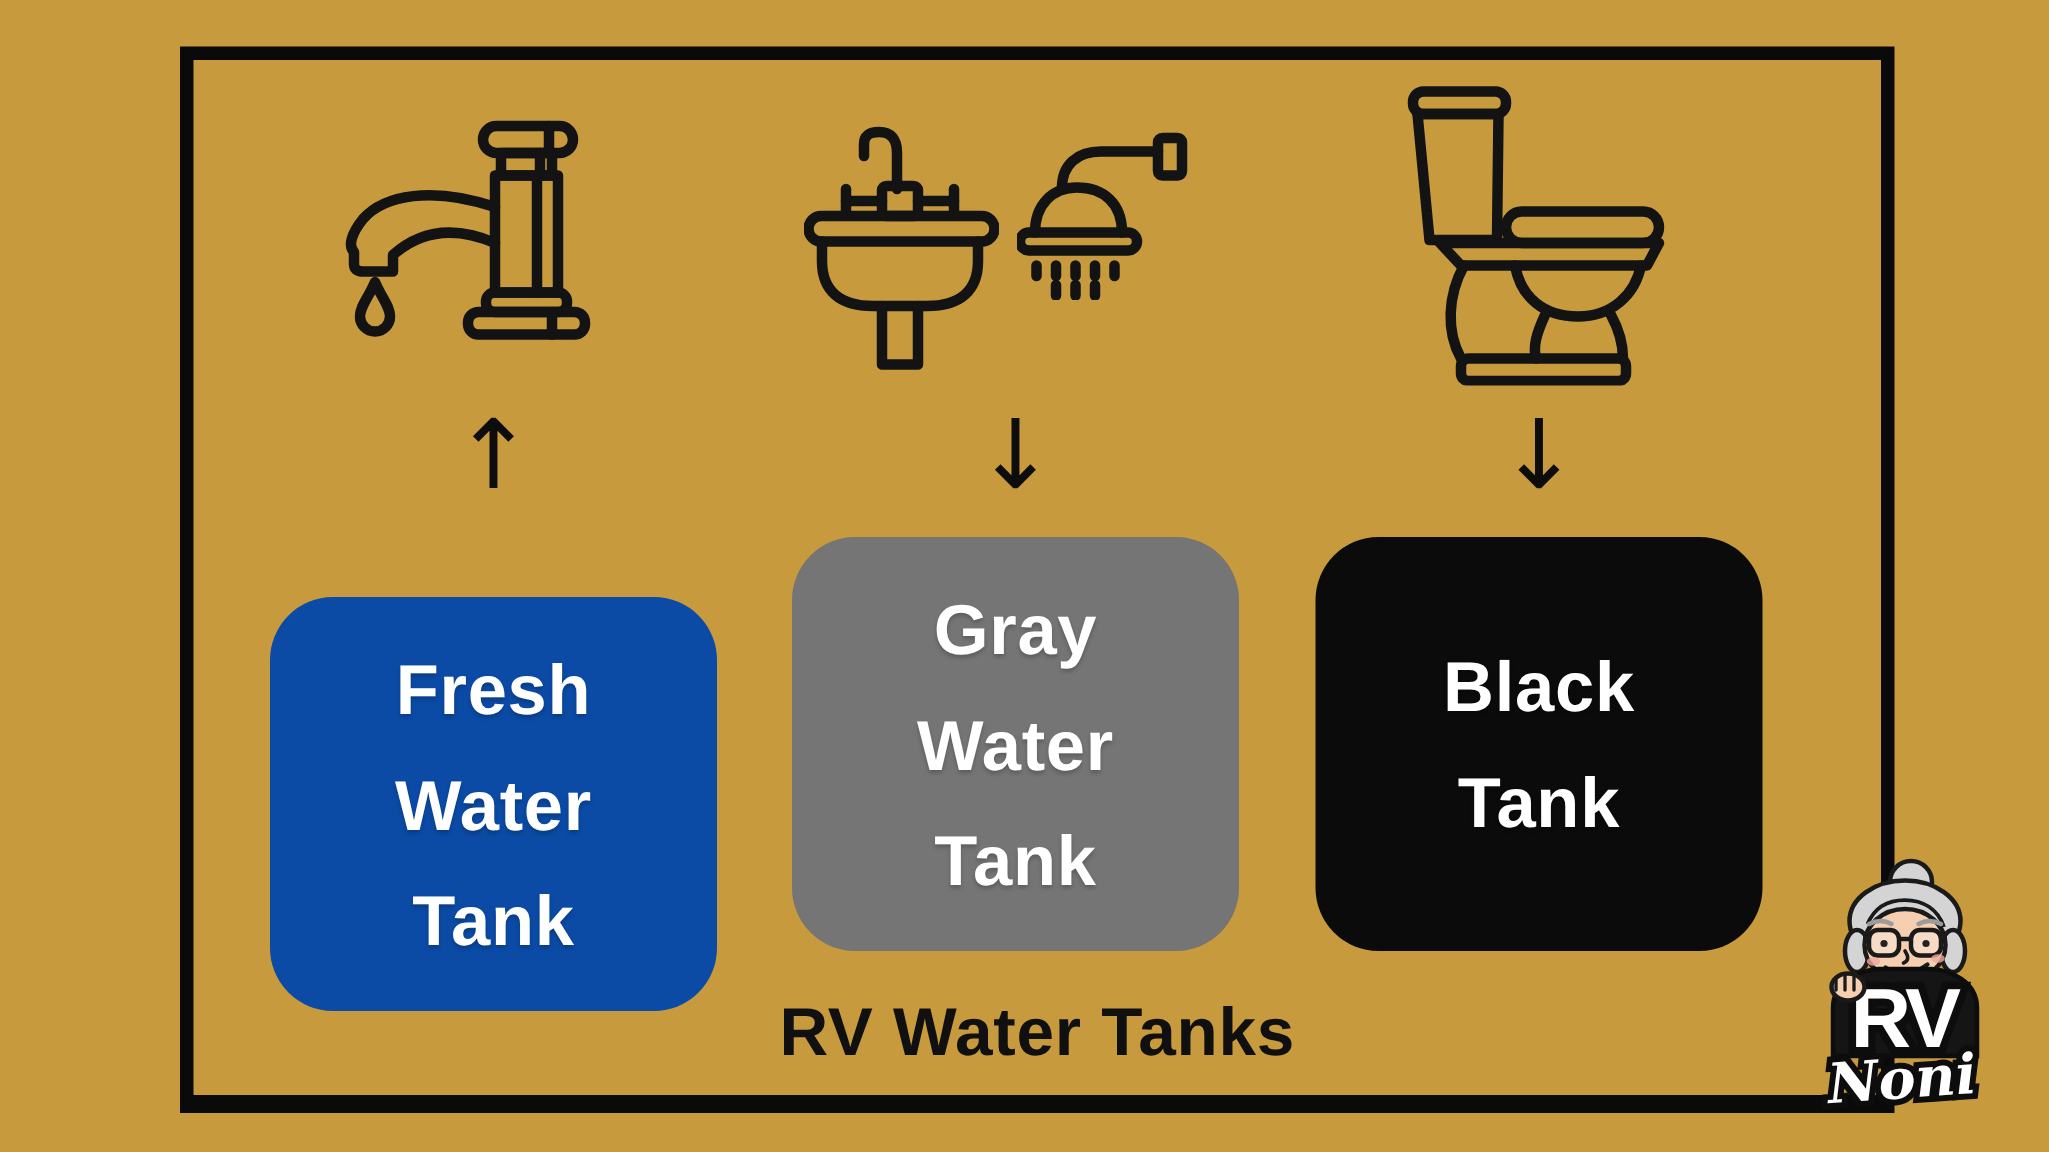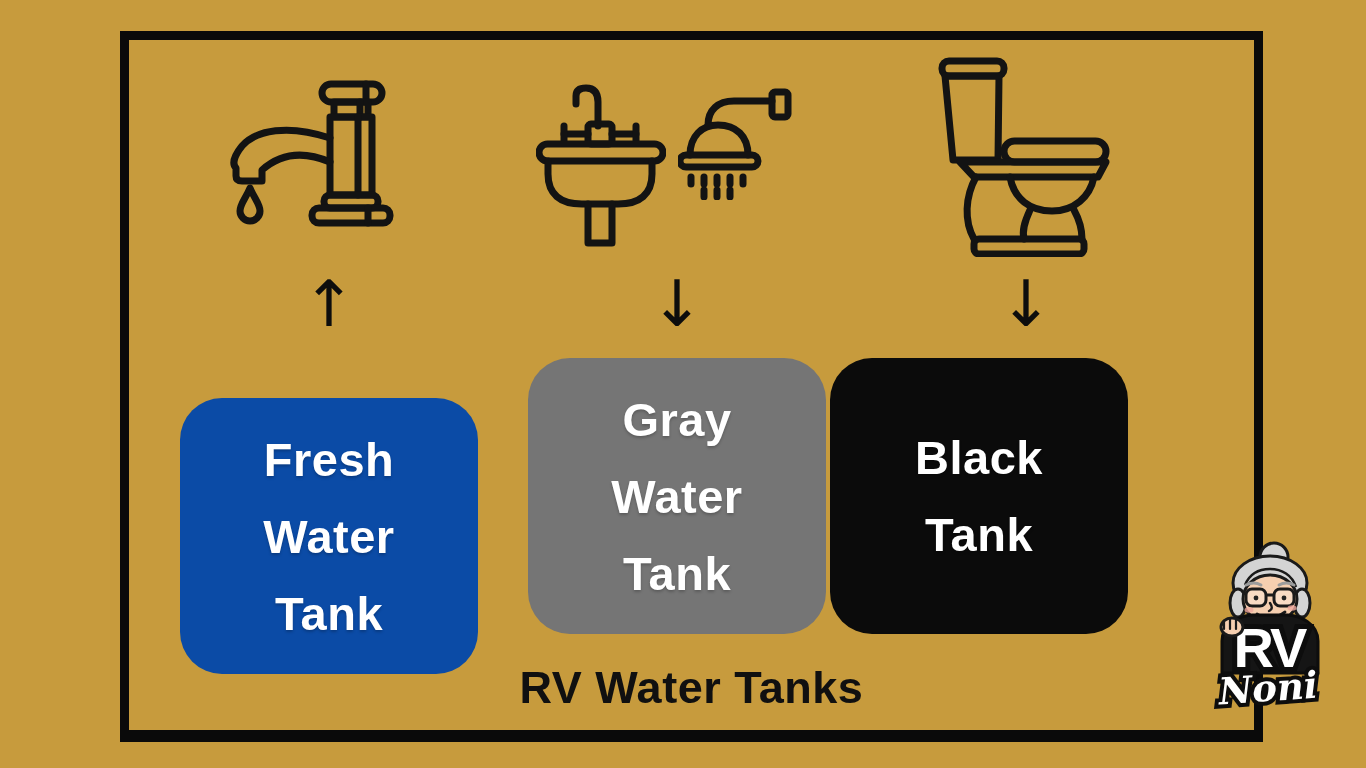--- a/index.html
+++ b/index.html
@@ -48,37 +48,37 @@
 
   .tank {
     position: absolute; top: 358px;
     width: 298px; height: 276px;
     border-radius: 42px;
     display: flex; align-items: center; justify-content: center;
     text-align: center; z-index: 2;
   }
   .tank-0 { left: 180px; }
   .tank-1 { left: 528px; }
-  .tank-2 { left: 830px; justify-content: center; }
+  .tank-2 { left: 877px; justify-content: center; }
   .tank-label {
     white-space: pre-line;
     font-size: 47px; font-weight: bold;
     line-height: 77px; letter-spacing: 0.5px;
     text-shadow: 0 2px 3px rgba(0,0,0,0.22);
   }
 
   .title {
     position: absolute;
     left: 120px; top: 662px; width: 1143px;
     text-align: center; z-index: 2;
     font-size: 45px; font-weight: bold;
     letter-spacing: 0.5px; color: #101010;
   }
 
-  .logo { position: absolute; left: 1190px; top: 515px; width: 160px; height: 200px; z-index: 5; }
+  .logo { position: absolute; left: 1190px; top: 546px; width: 160px; height: 200px; z-index: 5; }
   .logo svg { display: block; width: 100%; height: 100%; }
   .logo .rv-text {
     font-family: "Liberation Sans", sans-serif;
     font-size: 56px; font-weight: bold; letter-spacing: -3px;
     fill: #FFFFFF; stroke: #0D0D0D; stroke-width: 10px; paint-order: stroke;
   }
   .logo .noni-text {
     font-family: "DejaVu Serif", serif; font-style: italic;
     font-size: 37px; font-weight: bold;
     fill: #FFFFFF; stroke: #0D0D0D; stroke-width: 8px; paint-order: stroke;

